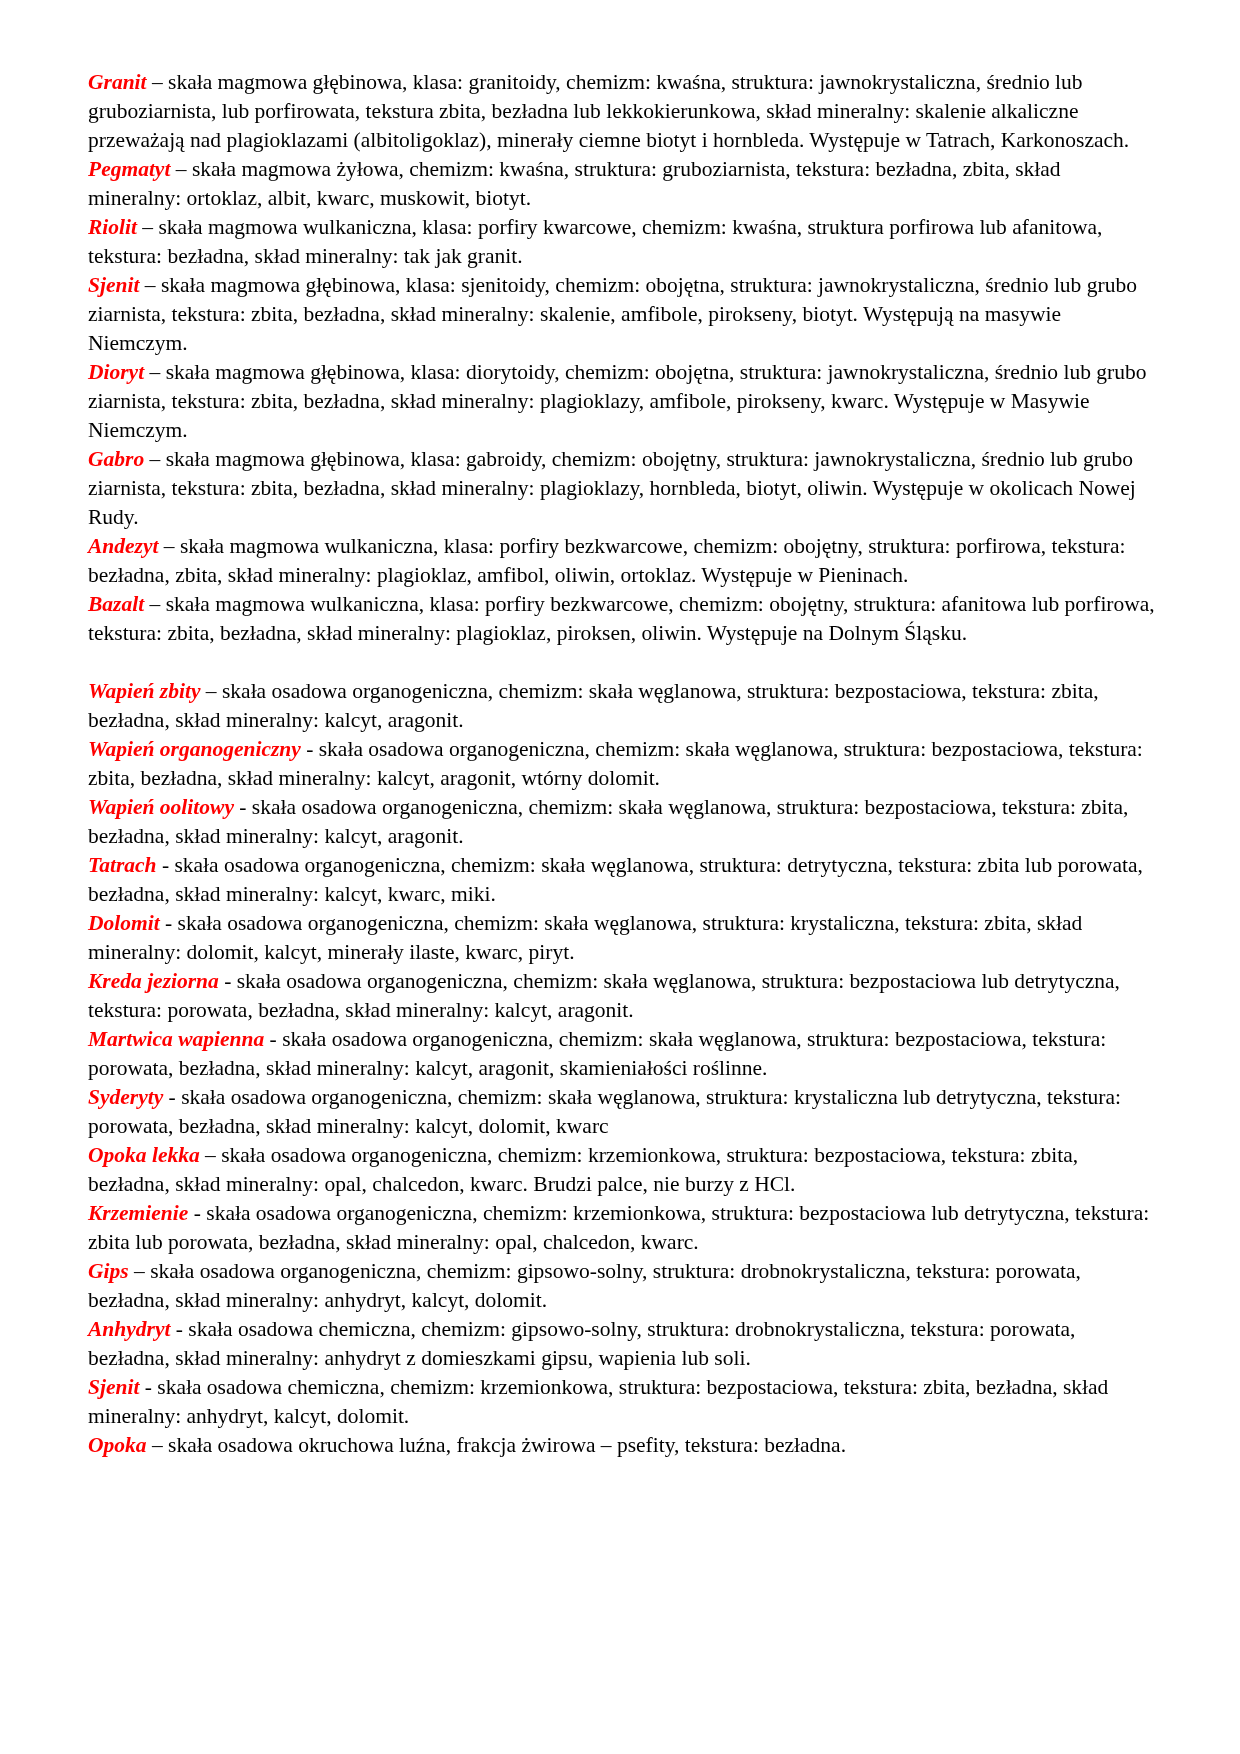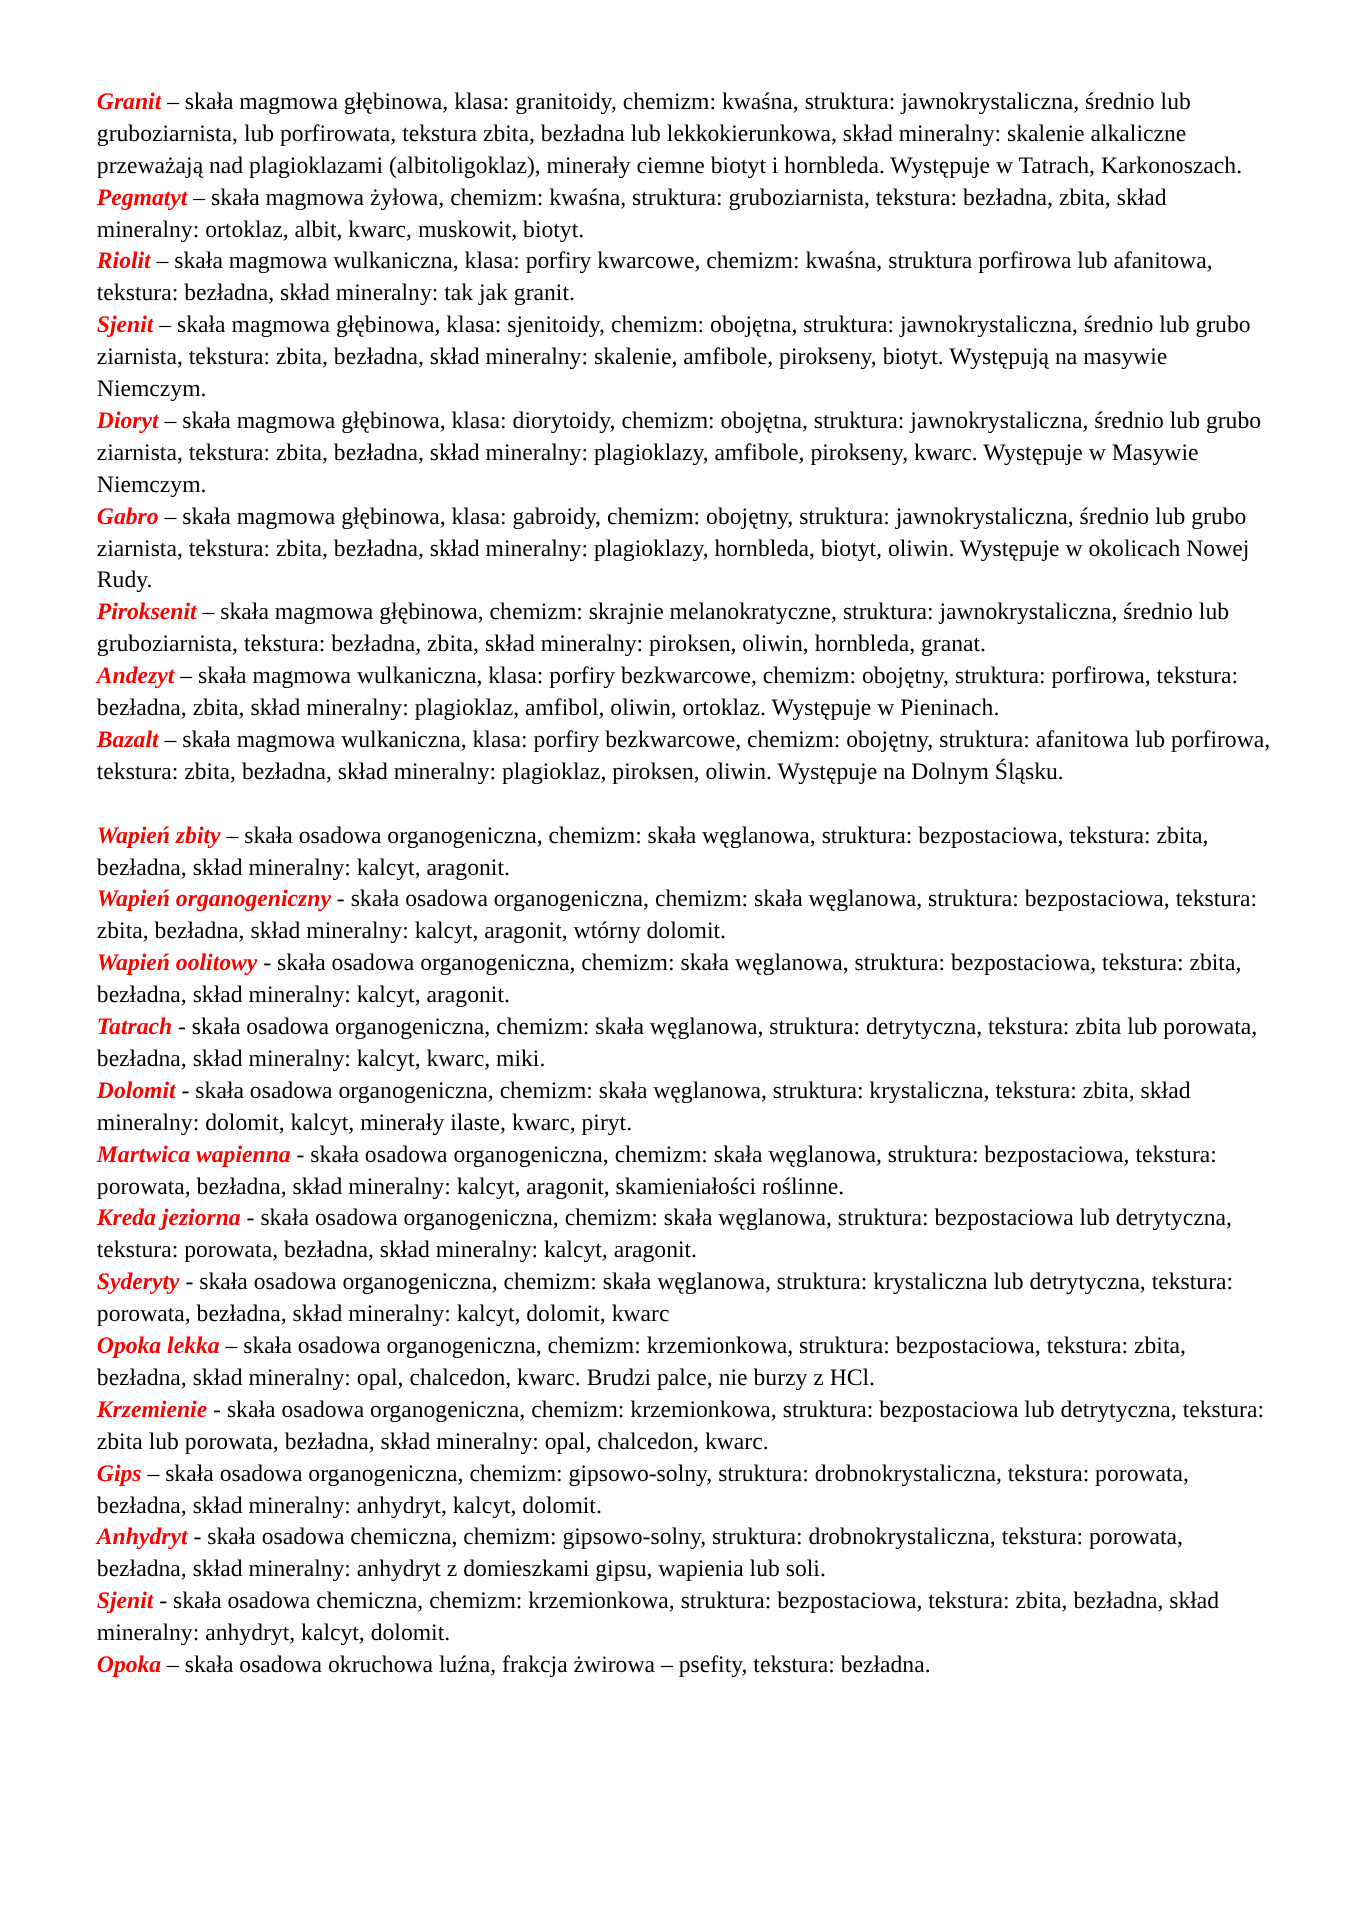--- a/index.html
+++ b/index.html
@@ -9,21 +9,21 @@
     }
     body {
       width: 1240px;
       height: 1754px;
       position: relative;
       overflow: hidden;
     }
     .page {
       position: absolute;
       left: 88px;
-      top: 78px;
+      top: 68px;
       width: 1070px;
       font-family: "Liberation Serif", "DejaVu Serif", serif;
       font-size: 21.5px;
       line-height: 29px;
       color: #000000;
     }
     .entry {
       margin: 0;
       padding: 0;
     }
@@ -44,35 +44,34 @@
 
 <div class="page">
 
   <div>
     <p class="entry"><span class="term">Granit</span><span class="sep"> – </span><span>skała magmowa głębinowa, klasa: granitoidy, chemizm: kwaśna, struktura: jawnokrystaliczna, średnio lub gruboziarnista, lub porfirowata, tekstura zbita, bezładna lub lekkokierunkowa, skład mineralny: skalenie alkaliczne przeważają nad plagioklazami (albitoligoklaz), minerały ciemne biotyt i hornbleda. Występuje w Tatrach, Karkonoszach.</span></p>
     <p class="entry"><span class="term">Pegmatyt</span><span class="sep"> – </span><span>skała magmowa żyłowa, chemizm: kwaśna, struktura: gruboziarnista, tekstura: bezładna, zbita, skład mineralny: ortoklaz, albit, kwarc, muskowit, biotyt.</span></p>
     <p class="entry"><span class="term">Riolit</span><span class="sep"> – </span><span>skała magmowa wulkaniczna, klasa: porfiry kwarcowe, chemizm: kwaśna, struktura porfirowa lub afanitowa, tekstura: bezładna, skład mineralny: tak jak granit.</span></p>
     <p class="entry"><span class="term">Sjenit</span><span class="sep"> – </span><span>skała magmowa głębinowa, klasa: sjenitoidy, chemizm: obojętna, struktura: jawnokrystaliczna, średnio lub grubo ziarnista, tekstura: zbita, bezładna, skład mineralny: skalenie, amfibole, pirokseny, biotyt. Występują na masywie Niemczym.</span></p>
     <p class="entry"><span class="term">Dioryt</span><span class="sep"> – </span><span>skała magmowa głębinowa, klasa: diorytoidy, chemizm: obojętna, struktura: jawnokrystaliczna, średnio lub grubo ziarnista, tekstura: zbita, bezładna, skład mineralny: plagioklazy, amfibole, pirokseny, kwarc. Występuje w Masywie Niemczym.</span></p>
     <p class="entry"><span class="term">Gabro</span><span class="sep"> – </span><span>skała magmowa głębinowa, klasa: gabroidy, chemizm: obojętny, struktura: jawnokrystaliczna, średnio lub grubo ziarnista, tekstura: zbita, bezładna, skład mineralny: plagioklazy, hornbleda, biotyt, oliwin. Występuje w okolicach Nowej Rudy.</span></p>
-    <p class="entry"><span class="term">Piroksenit</span><span class="sep"> – </span><span>skała magmowa głębinowa, chemizm: skrajnie melanokratyczne, struktura: jawnokrystaliczna, średnio lub gruboziarnista, tekstura: bezładna, zbita, skład mineralny: piroksen, oliwin, hornbleda, granat.</span></p>
     <p class="entry"><span class="term">Andezyt</span><span class="sep"> – </span><span>skała magmowa wulkaniczna, klasa: porfiry bezkwarcowe, chemizm: obojętny, struktura: porfirowa, tekstura: bezładna, zbita, skład mineralny: plagioklaz, amfibol, oliwin, ortoklaz. Występuje w Pieninach.</span></p>
     <p class="entry"><span class="term">Bazalt</span><span class="sep"> – </span><span>skała magmowa wulkaniczna, klasa: porfiry bezkwarcowe, chemizm: obojętny, struktura: afanitowa lub porfirowa, tekstura: zbita, bezładna, skład mineralny: plagioklaz, piroksen, oliwin. Występuje na Dolnym Śląsku.</span></p>
   </div>
 
   <div class="gap"></div>
 
   <div>
     <p class="entry"><span class="term">Wapień zbity</span><span class="sep"> – </span><span>skała osadowa organogeniczna, chemizm: skała węglanowa, struktura: bezpostaciowa, tekstura: zbita, bezładna, skład mineralny: kalcyt, aragonit.</span></p>
     <p class="entry"><span class="term">Wapień organogeniczny</span><span class="sep"> - </span><span>skała osadowa organogeniczna, chemizm: skała węglanowa, struktura: bezpostaciowa, tekstura: zbita, bezładna, skład mineralny: kalcyt, aragonit, wtórny dolomit.</span></p>
     <p class="entry"><span class="term">Wapień oolitowy</span><span class="sep"> - </span><span>skała osadowa organogeniczna, chemizm: skała węglanowa, struktura: bezpostaciowa, tekstura: zbita, bezładna, skład mineralny: kalcyt, aragonit.</span></p>
     <p class="entry"><span class="term">Tatrach</span><span class="sep"> - </span><span>skała osadowa organogeniczna, chemizm: skała węglanowa, struktura: detrytyczna, tekstura: zbita lub porowata, bezładna, skład mineralny: kalcyt, kwarc, miki.</span></p>
     <p class="entry"><span class="term">Dolomit</span><span class="sep"> - </span><span>skała osadowa organogeniczna, chemizm: skała węglanowa, struktura: krystaliczna, tekstura: zbita, skład mineralny: dolomit, kalcyt, minerały ilaste, kwarc, piryt.</span></p>
+    <p class="entry"><span class="term">Kreda jeziorna</span><span class="sep"> - </span><span>skała osadowa organogeniczna, chemizm: skała węglanowa, struktura: bezpostaciowa lub detrytyczna, tekstura: porowata, bezładna, skład mineralny: kalcyt, aragonit.</span></p>
     <p class="entry"><span class="term">Martwica wapienna</span><span class="sep"> - </span><span>skała osadowa organogeniczna, chemizm: skała węglanowa, struktura: bezpostaciowa, tekstura: porowata, bezładna, skład mineralny: kalcyt, aragonit, skamieniałości roślinne.</span></p>
-    <p class="entry"><span class="term">Kreda jeziorna</span><span class="sep"> - </span><span>skała osadowa organogeniczna, chemizm: skała węglanowa, struktura: bezpostaciowa lub detrytyczna, tekstura: porowata, bezładna, skład mineralny: kalcyt, aragonit.</span></p>
     <p class="entry"><span class="term">Syderyty</span><span class="sep"> - </span><span>skała osadowa organogeniczna, chemizm: skała węglanowa, struktura: krystaliczna lub detrytyczna, tekstura: porowata, bezładna, skład mineralny: kalcyt, dolomit, kwarc</span></p>
     <p class="entry"><span class="term">Opoka lekka</span><span class="sep"> – </span><span>skała osadowa organogeniczna, chemizm: krzemionkowa, struktura: bezpostaciowa, tekstura: zbita, bezładna, skład mineralny: opal, chalcedon, kwarc. Brudzi palce, nie burzy z HCl.</span></p>
     <p class="entry"><span class="term">Krzemienie</span><span class="sep"> - </span><span>skała osadowa organogeniczna, chemizm: krzemionkowa, struktura: bezpostaciowa lub detrytyczna, tekstura: zbita lub porowata, bezładna, skład mineralny: opal, chalcedon, kwarc.</span></p>
     <p class="entry"><span class="term">Gips</span><span class="sep"> – </span><span>skała osadowa organogeniczna, chemizm: gipsowo-solny, struktura: drobnokrystaliczna, tekstura: porowata, bezładna, skład mineralny: anhydryt, kalcyt, dolomit.</span></p>
     <p class="entry"><span class="term">Anhydryt</span><span class="sep"> - </span><span>skała osadowa chemiczna, chemizm: gipsowo-solny, struktura: drobnokrystaliczna, tekstura: porowata, bezładna, skład mineralny: anhydryt z domieszkami gipsu, wapienia lub soli.</span></p>
     <p class="entry"><span class="term">Sjenit</span><span class="sep"> - </span><span>skała osadowa chemiczna, chemizm: krzemionkowa, struktura: bezpostaciowa, tekstura: zbita, bezładna, skład mineralny: anhydryt, kalcyt, dolomit.</span></p>
     <p class="entry"><span class="term">Opoka</span><span class="sep"> – </span><span>skała osadowa okruchowa luźna, frakcja żwirowa – psefity, tekstura: bezładna.</span></p>
   </div>
 
 </div>

